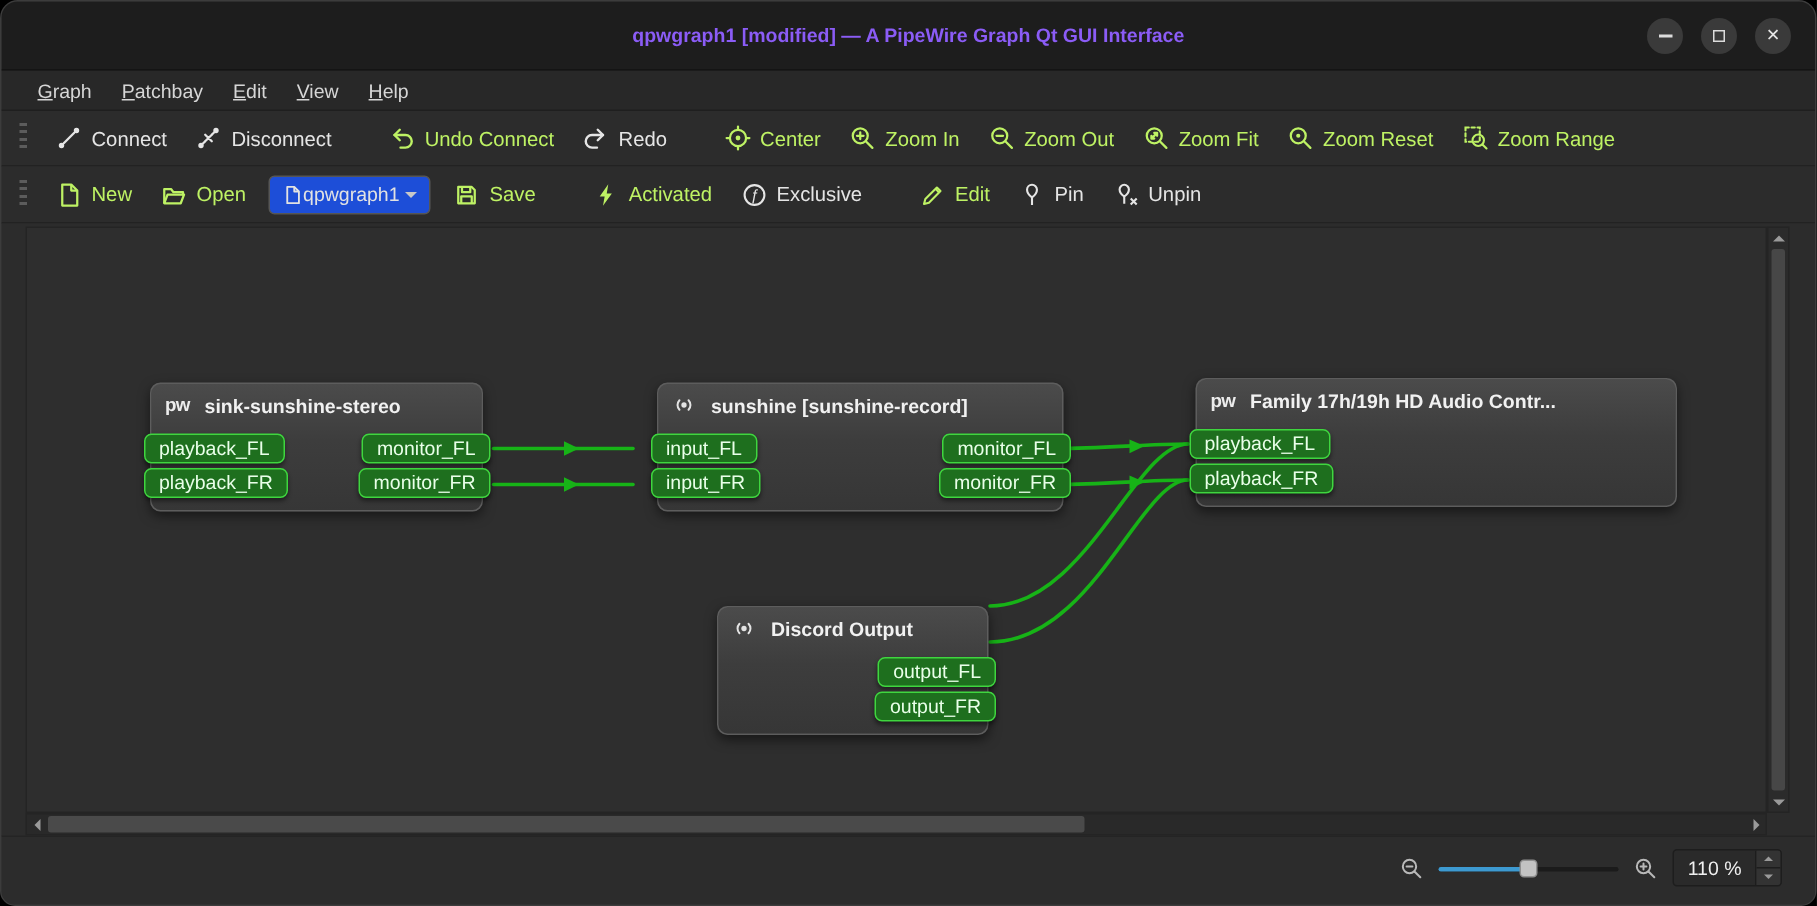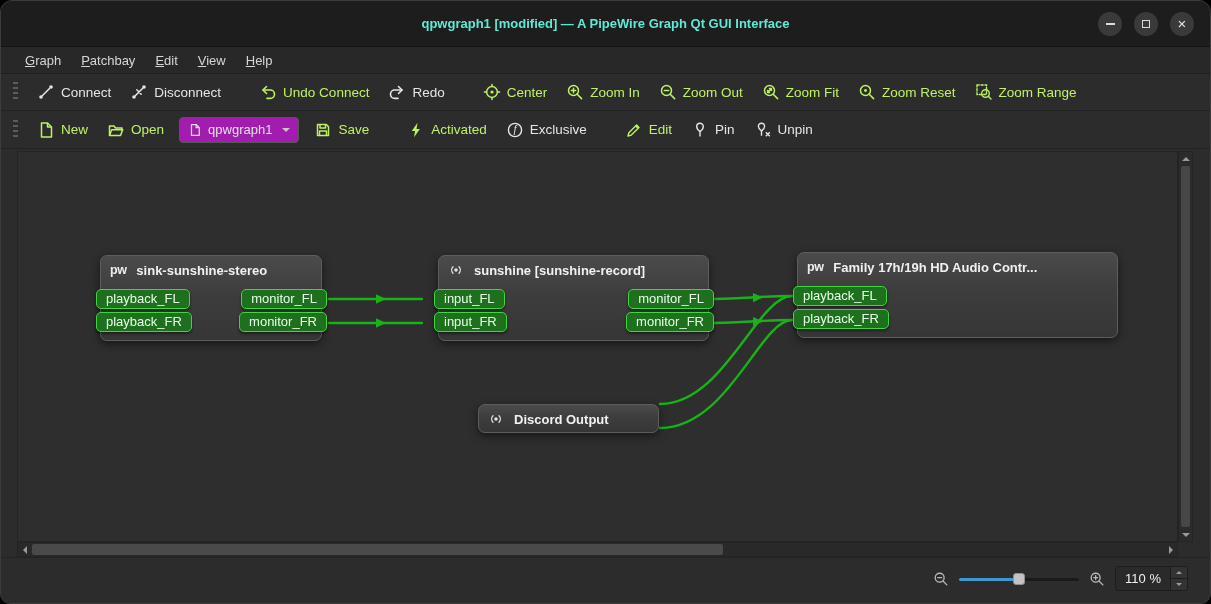--- a/index.html
+++ b/index.html
@@ -5,21 +5,21 @@
   * { box-sizing: border-box; margin: 0; padding: 0; }
   html,body { width:1211px; height:604px; background:#000; overflow:hidden;
     font-family:"Liberation Sans","DejaVu Sans",sans-serif; }
   .window { position:absolute; inset:0; display:flex; flex-direction:column;
     background:#2c2c2c; border-radius:12px 12px 10px 10px; overflow:hidden;
     border:1px solid #3c3c3c; }
 
   
   .titlebar { height:46px; flex:0 0 46px; background:#1d1d1d; position:relative;
     display:flex; align-items:center; justify-content:center; border-bottom:1px solid #141414; }
-  .titlebar .title { font-size:13px; font-weight:bold; color:#5eead4; }
+  .titlebar .title { font-size:13px; font-weight:bold; color:#8b5cf6; }
   .win-controls { position:absolute; right:16px; top:50%; transform:translateY(-50%);
     display:flex; gap:12px; }
   .win-btn { width:24px; height:24px; border-radius:50%; background:#3a3a3a;
     display:flex; align-items:center; justify-content:center; color:#dcdcdc; cursor:default; }
   .g-min { width:9px; height:2px; background:#dcdcdc; display:block; }
   .g-max { width:8px; height:8px; border:1.5px solid #dcdcdc; display:block; }
   .g-close { font-size:15px; line-height:1; color:#e6e6e6; }
 
   
   .menubar { height:27px; flex:0 0 27px; background:#282828; display:flex; align-items:center;
@@ -31,22 +31,22 @@
   .toolbar { height:37px; flex:0 0 37px; background:#2c2c2c; display:flex; align-items:center;
     padding:0 8px; gap:3px; border-bottom:1px solid #222; }
   .toolbar.second { height:38px; flex:0 0 38px; }
   .tb-handle { width:5px; height:20px; margin:0 8px 0 4px;
     background:repeating-linear-gradient(to bottom,#5c5c5c 0 2px,transparent 2px 5px); }
   .tb-btn { display:inline-flex; align-items:center; gap:6px; padding:5px 8px; border-radius:4px;
     font-size:13.5px; color:#bef264; white-space:nowrap; }
   .tb-btn.disabled { color:#e5e5e5; }
   .tb-btn svg { width:18px; height:18px; flex:0 0 18px; }
   .tb-gap { width:16px; }
-  .combo { display:inline-flex; align-items:center; gap:6px; padding:3px 8px; margin:0 4px;
-    background:#a21caf; border:1px solid #565656; border-radius:4px; color:#e2e2e2;
+  .combo { display:inline-flex; align-items:center; padding:3px 8px; margin:0 4px;
+    background:#1d4ed8; border:1px solid #565656; border-radius:4px; color:#e2e2e2;
     font-size:13px; height:26px; }
   .combo svg { width:14px; height:14px; }
   .combo .arrow { width:0; height:0; border-top:4px solid #c8c8c8;
     border-left:4px solid transparent; border-right:4px solid transparent; margin-left:4px; }
 
   
   .central { flex:1; display:grid; grid-template-columns:1fr 15px; grid-template-rows:1fr 15px;
     padding:2px 17px 0 16px; background:#2c2c2c; }
   .canvas { position:relative; background:#2e2e2e; border:1px solid #242424; overflow:hidden; }
   .wires { position:absolute; left:0; top:0; z-index:1; }
@@ -382,20 +382,26 @@
       </div>
 
       <div class="node" style="left:460px; top:208px; width:181px;margin-top:44px;">
         <div class="node-head">
           <svg viewBox="0 0 18 18" fill="none" stroke="currentColor" stroke-width="1.5" stroke-linecap="round">
             <circle cx="9" cy="9" r="2" fill="currentColor" stroke="none"></circle>
             <path d="M5.6 5.4 a5.2 5.2 0 0 0 0 7.2 M12.4 5.4 a5.2 5.2 0 0 1 0 7.2"></path>
           </svg>
           <span>Discord Output</span>
         </div>
+        <div class="ports">
+          <div class="pcol out">
+            <div class="port out">output_FL</div>
+            <div class="port out">output_FR</div>
+          </div>
+        </div>
       </div>
 
     </div>
 
     <div class="vscroll">
       <div class="vs-arrow">
           <span class="tri-up"></span>
         </div>
       <div class="vs-thumb"></div>
       <div class="vs-arrow">

